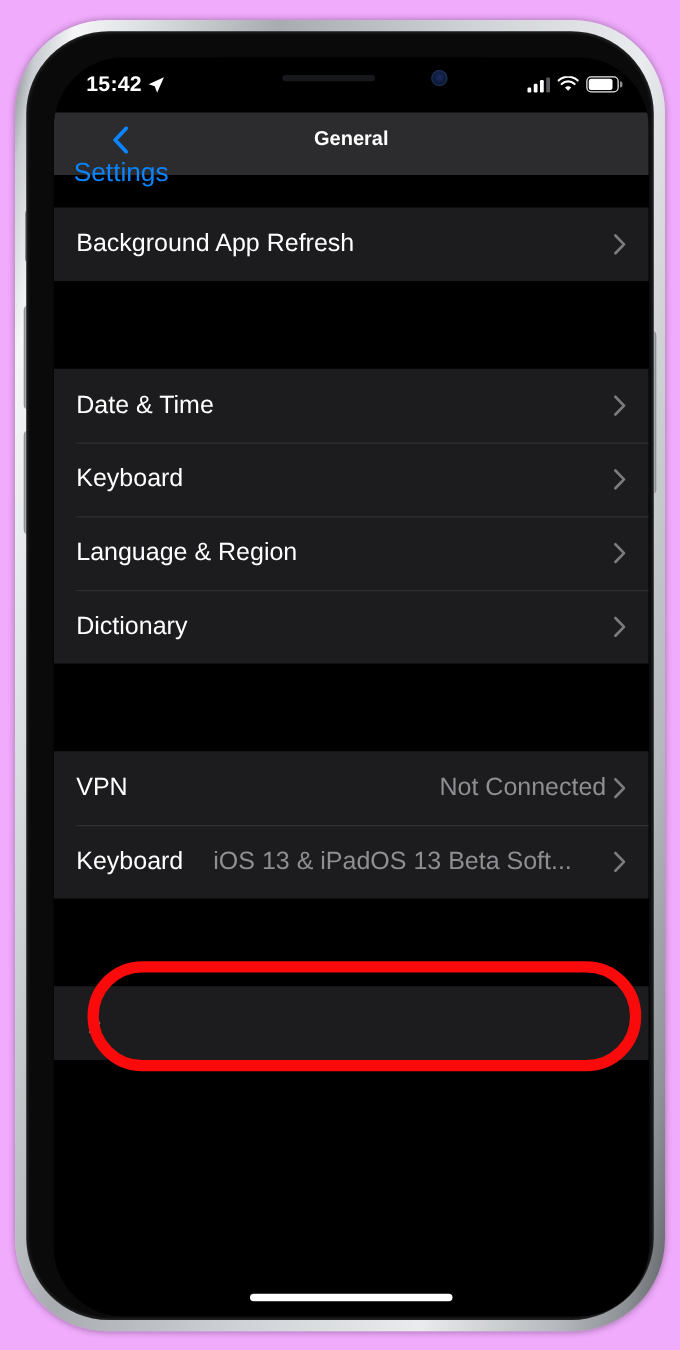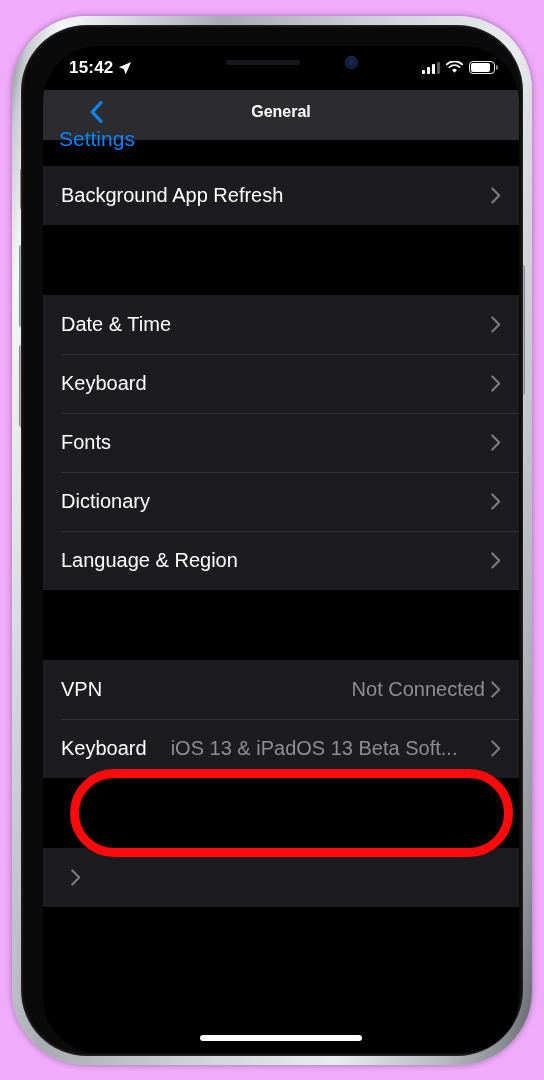--- a/index.html
+++ b/index.html
@@ -355,35 +355,28 @@
                 </div>
                 <div class="row">
                   <div class="sep"></div>
                   <span class="row-label">Keyboard</span>
                   <svg class="chev" width="10" height="17" viewBox="0 0 10 17">
                     <path d="M1.3 1.4 L8.2 8.5 L1.3 15.6" stroke="#7c7c80" stroke-width="2.1" fill="none" stroke-linecap="round" stroke-linejoin="round"></path>
                   </svg>
                 </div>
                 <div class="row">
                   <div class="sep"></div>
-                  <span class="row-label">Fonts</span>
+                  <span class="row-label">Language &amp; Region</span>
                   <svg class="chev" width="10" height="17" viewBox="0 0 10 17">
                     <path d="M1.3 1.4 L8.2 8.5 L1.3 15.6" stroke="#7c7c80" stroke-width="2.1" fill="none" stroke-linecap="round" stroke-linejoin="round"></path>
                   </svg>
                 </div>
                 <div class="row">
                   <div class="sep"></div>
                   <span class="row-label">Dictionary</span>
-                  <svg class="chev" width="10" height="17" viewBox="0 0 10 17">
-                    <path d="M1.3 1.4 L8.2 8.5 L1.3 15.6" stroke="#7c7c80" stroke-width="2.1" fill="none" stroke-linecap="round" stroke-linejoin="round"></path>
-                  </svg>
-                </div>
-                <div class="row">
-                  <div class="sep"></div>
-                  <span class="row-label">Language &amp; Region</span>
                   <svg class="chev" width="10" height="17" viewBox="0 0 10 17">
                     <path d="M1.3 1.4 L8.2 8.5 L1.3 15.6" stroke="#7c7c80" stroke-width="2.1" fill="none" stroke-linecap="round" stroke-linejoin="round"></path>
                   </svg>
                 </div>
               </div>
               <div class="gap" style="height: 44px;"></div>
               <div class="section">
                 <div class="row">
                   <span class="row-label">VPN</span>
                   <span class="row-value">Not Connected</span>

